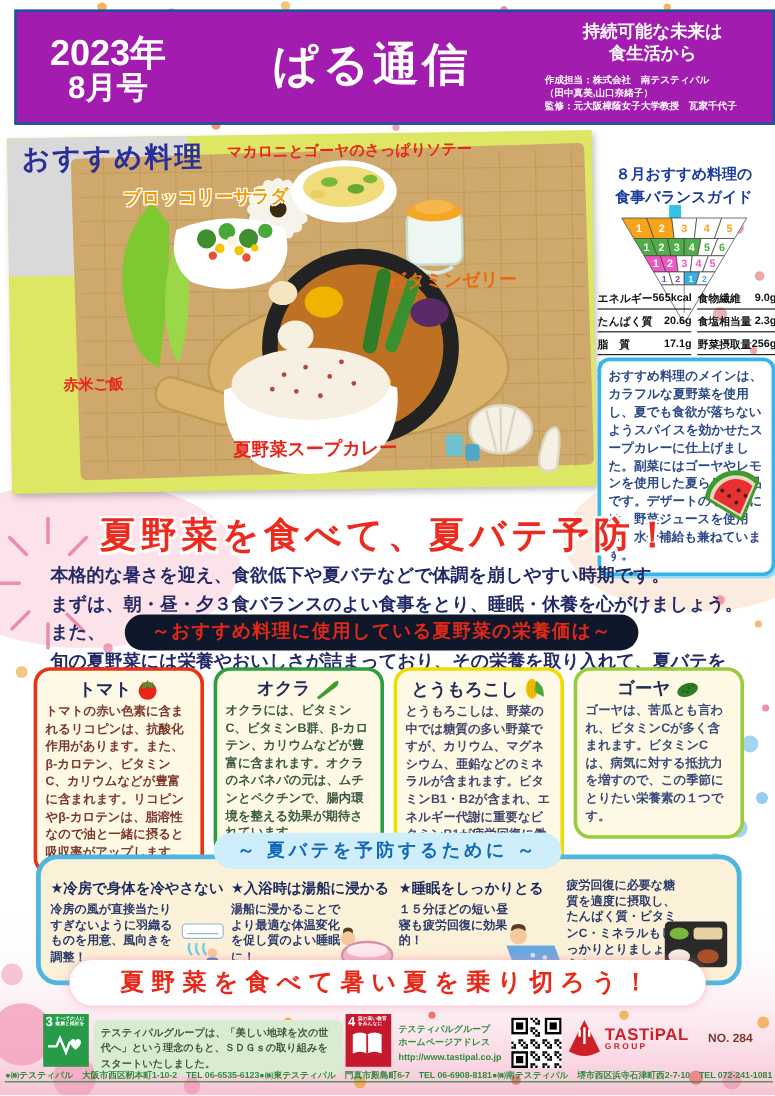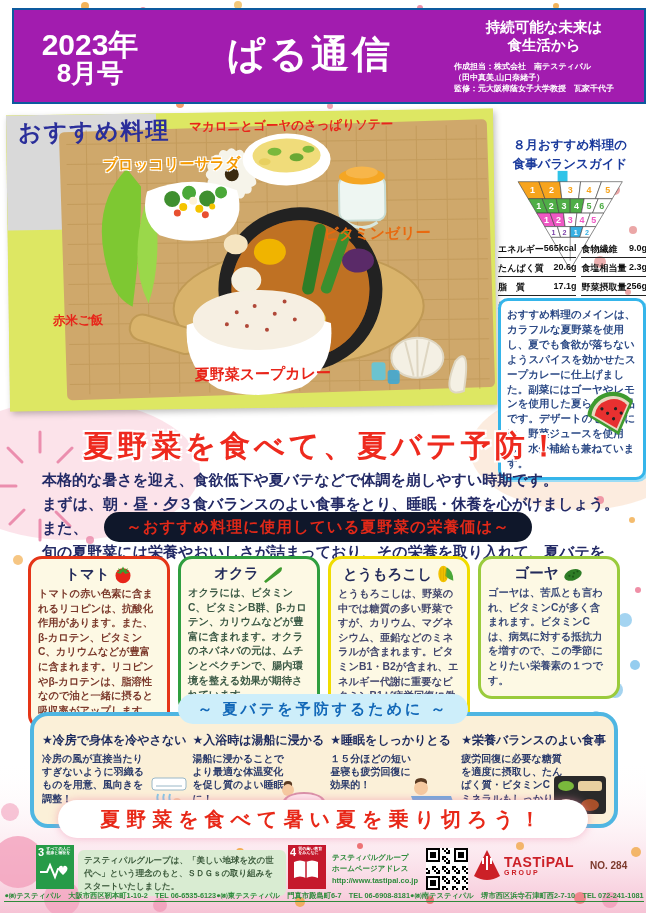--- a/index.html
+++ b/index.html
@@ -474,21 +474,20 @@
       <span class="ticon">
         <svg width="52" height="40" viewBox="0 0 52 40">
           <circle cx="16" cy="12" r="7" fill="#f5c9a0"></circle>
             <path d="M10 8 q6 -5 12 0 q1 -6 -6 -6 q-7 0 -6 6z" fill="#5a3a22"></path>
           <path d="M6 20 L46 20 L52 36 L12 36 Z" fill="#68a8e0"></path>
           <circle cx="28" cy="28" r="2" fill="#cfe6f8"></circle>
             <circle cx="38" cy="30" r="2" fill="#cfe6f8"></circle>
         </svg></span>
     </div>
     <div class="tip">
-      <h4>★栄養バランスのよい食事</h4>
       <p>疲労回復に必要な糖質を適度に摂取し、たんぱく質・ビタミンC・ミネラルもしっかりとりましょう！</p>
       <span class="ticon">
         <svg width="56" height="42" viewBox="0 0 56 42">
           <rect x="2" y="2" width="52" height="38" rx="4" fill="#2a2a2a"></rect>
           <ellipse cx="14" cy="31" rx="9" ry="6" fill="#f4efe2"></ellipse>
           <ellipse cx="38" cy="31" rx="9" ry="6" fill="#a8502a"></ellipse>
           <ellipse cx="14" cy="12" rx="8" ry="5" fill="#7ab83c"></ellipse>
           <rect x="26" y="7" width="24" height="10" rx="3" fill="#e8d0a0"></rect>
         </svg></span>
     </div>

